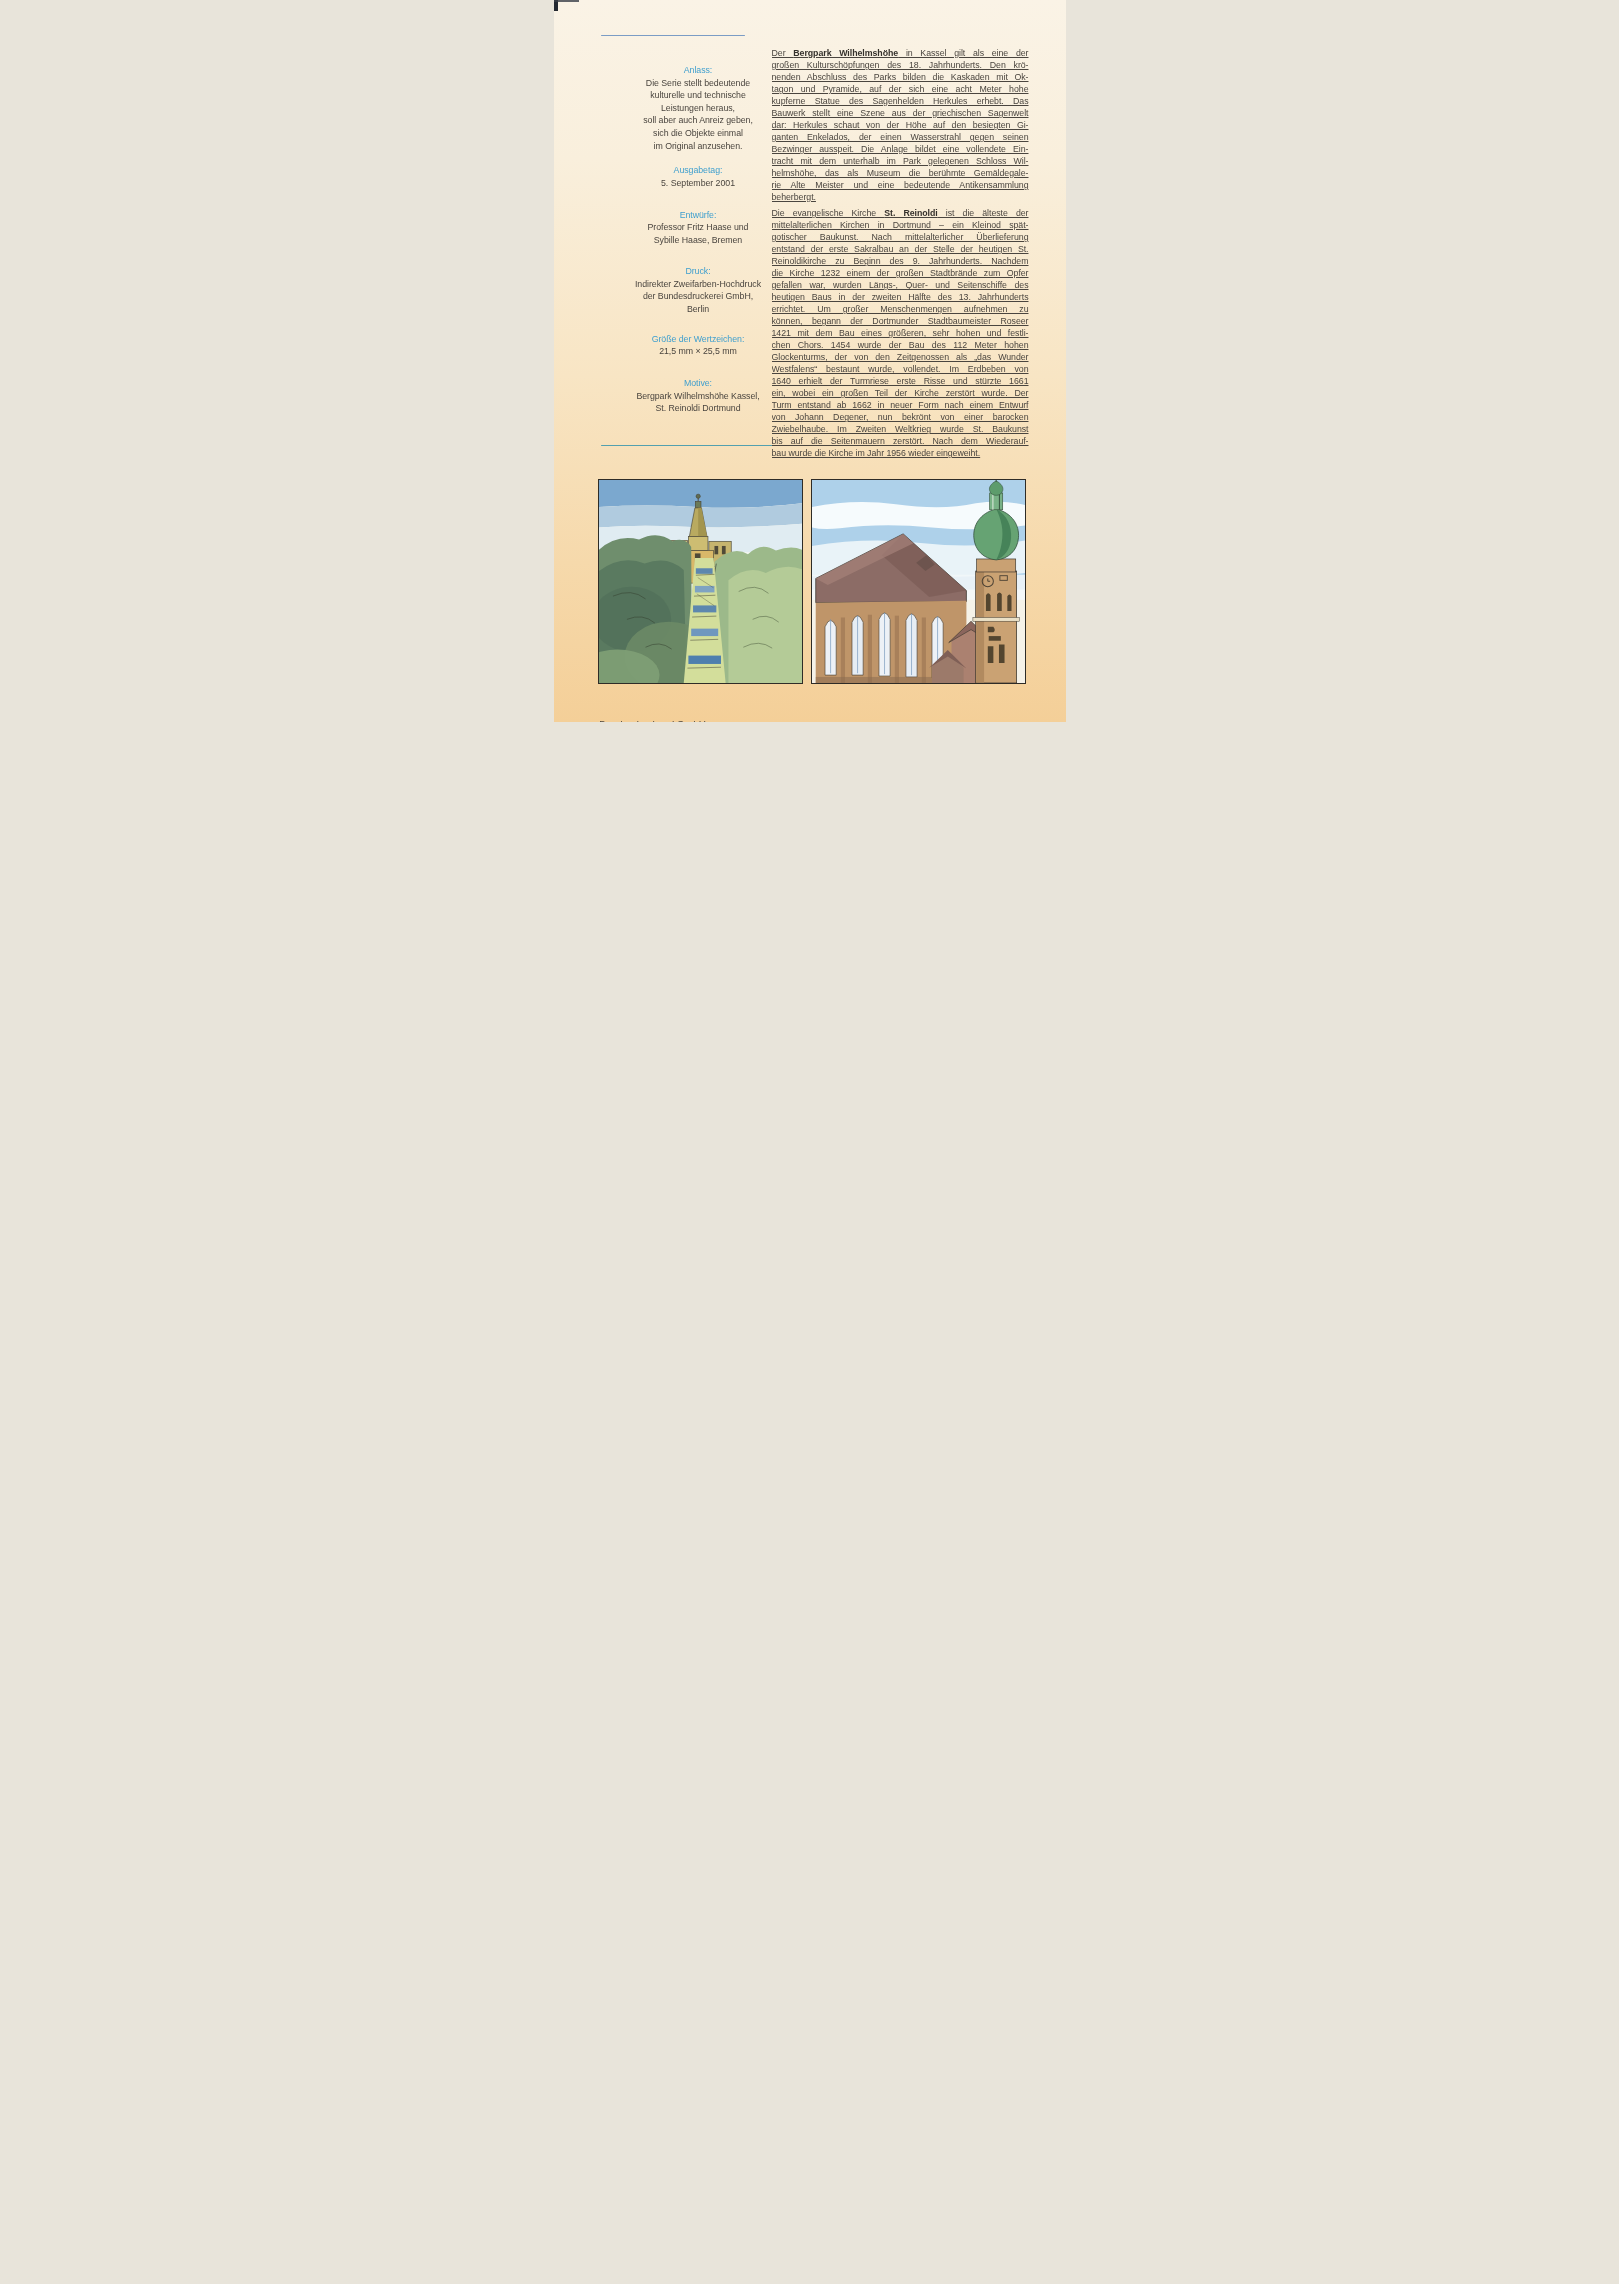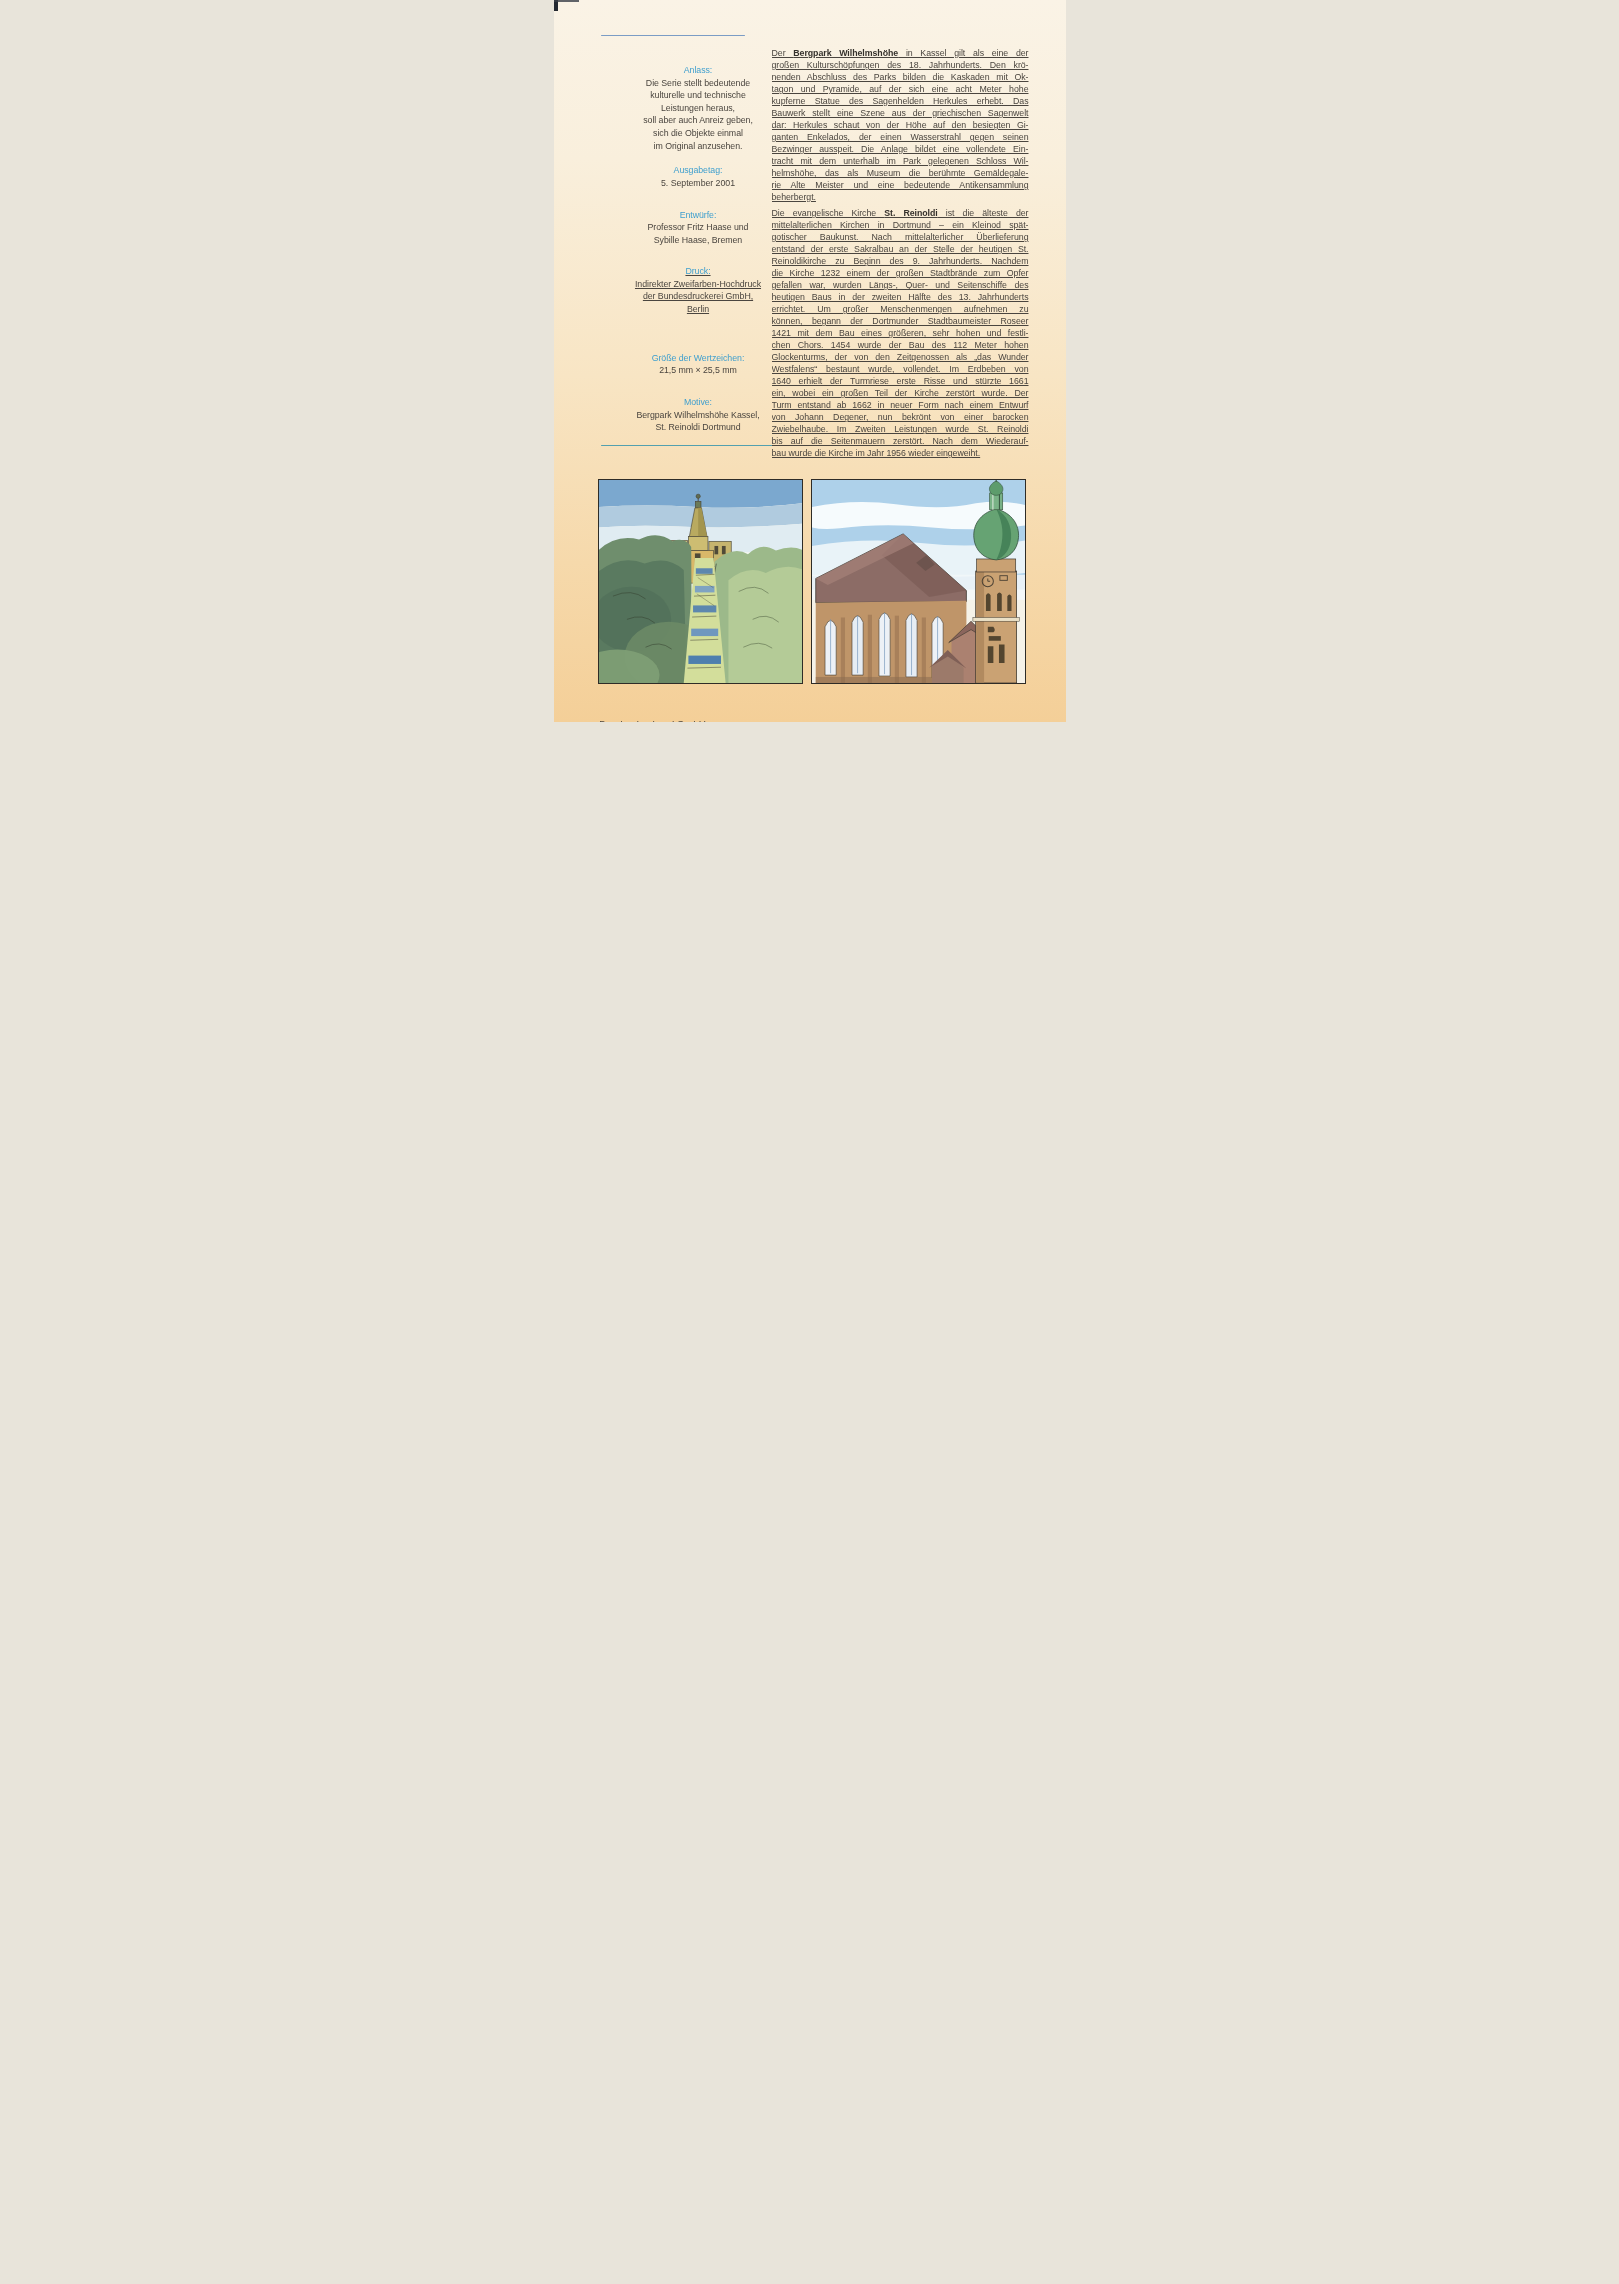--- a/index.html
+++ b/index.html
@@ -29,21 +29,21 @@
     text-align:center;font-size:8.8px;line-height:12.6px;
     letter-spacing:-0.05px;
   }
   .section h3{
     margin:0;padding:0;font-size:8.8px;line-height:12.6px;
     font-weight:400;color:var(--accent);
   }
   .section{margin-bottom:19.5px;}
   .section:nth-child(1){margin-bottom:12px;}
   .section:nth-child(3){margin-bottom:18.6px;text-align:center;}
-  .section:nth-child(4){margin-bottom:36px;text-decoration:underline;}
+  .section:nth-child(4){margin-bottom:17px;}
   .sb-line{height:12.6px;white-space:nowrap;}
 
   .article{
     position:absolute;left:218px;top:47px;width:257px;
     font-size:8.8px;line-height:12px;letter-spacing:-0.05px;
   }
   .para{margin:0 0 4.2px 0;text-decoration:underline;}
   .a-line{height:12px;overflow:hidden;}
   .jline{text-align:justify;}
   .jline::after{content:"";display:inline-block;width:100%;height:0;}
@@ -138,21 +138,21 @@
         <div class="a-line jline">errichtet. Um großer Menschenmengen aufnehmen zu</div>
         <div class="a-line jline">können, begann der Dortmunder Stadtbaumeister Roseer</div>
         <div class="a-line jline">1421 mit dem Bau eines größeren, sehr hohen und festli-</div>
         <div class="a-line jline">chen Chors. 1454 wurde der Bau des 112 Meter hohen</div>
         <div class="a-line jline">Glockenturms, der von den Zeitgenossen als „das Wunder</div>
         <div class="a-line jline">Westfalens“ bestaunt wurde, vollendet. Im Erdbeben von</div>
         <div class="a-line jline">1640 erhielt der Turmriese erste Risse und stürzte 1661</div>
         <div class="a-line jline">ein, wobei ein großen Teil der Kirche zerstört wurde. Der</div>
         <div class="a-line jline">Turm entstand ab 1662 in neuer Form nach einem Entwurf</div>
         <div class="a-line jline">von Johann Degener, nun bekrönt von einer barocken</div>
-        <div class="a-line jline">Zwiebelhaube. Im Zweiten Leistungen wurde St. Reinoldi</div>
+        <div class="a-line jline">Zwiebelhaube. Im Zweiten Weltkrieg wurde St. Baukunst</div>
         <div class="a-line jline">bis auf die Seitenmauern zerstört. Nach dem Wiederauf-</div>
         <div class="a-line">bau wurde die Kirche im Jahr 1956 wieder eingeweiht.</div>
       </div>
     </main>
 
   <figure class="art-frame" id="art-left" style="margin:0">
     <svg viewBox="0 0 436 437" preserveAspectRatio="none">
       <rect width="436" height="437" fill="#fcf9ef"></rect>
 
       <path d="M0 0 H436 V50 Q320 64 210 58 Q100 52 0 58 Z" fill="#7ba8cf"></path>

